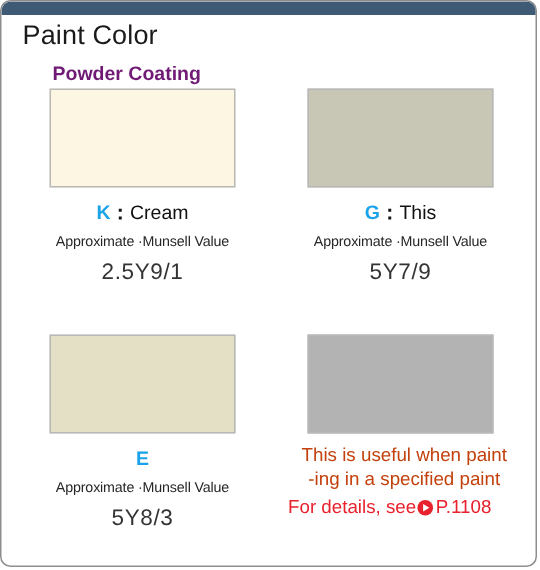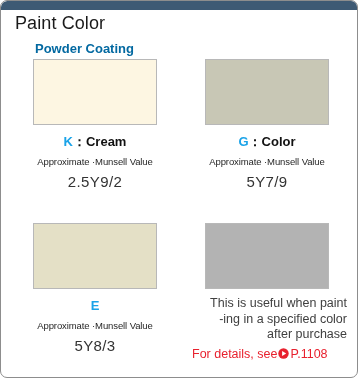--- a/index.html
+++ b/index.html
@@ -46,21 +46,21 @@
     letter-spacing: 0.1px;
     white-space: nowrap;
   }
 
   #section-label {
     position: absolute;
     left: 34px;
     top: 40px;
     font-size: 13px;
     font-weight: bold;
-    color: #0369a1;
+    color: #701a75;
     white-space: nowrap;
   }
 
   
   .cell {
     position: absolute;
     width: 160px;
     text-align: center;
   }
   #cell-0 { left: 14px;  top: 58px; }
@@ -87,21 +87,21 @@
   .code-key {
     color: #1aa3e8;
     font-weight: bold;
   }
   .code-sep {
     color: #111111;
     font-weight: bold;
   }
   .code-name {
     color: #111111;
-    font-weight: bold;
+    font-weight: normal;
   }
 
   .munsell-label {
     margin-top: 7px;
     font-size: 9.5px;
     font-weight: normal;
     color: #262626;
     white-space: nowrap;
     letter-spacing: -0.1px;
   }
@@ -110,23 +110,23 @@
     font-size: 15px;
     color: #333333;
     white-space: nowrap;
     letter-spacing: 0.4px;
   }
 
   
   .ns-note {
     margin-top: 7px;
     font-size: 12.5px;
-    color: #404040;
+    color: #c2410c;
     line-height: 15.5px;
-    text-align: right;
+    text-align: center;
     padding-left: 5px;
   }
   .ns-note div { white-space: nowrap; }
 
   .ref-line {
     margin-top: 4px;
     font-size: 12.5px;
     color: #e8212e;
     white-space: nowrap;
     text-align: left;
@@ -154,47 +154,46 @@
   <div id="page-title">Paint Color</div>
 
   <div id="section-label">Powder Coating</div>
 
   <div class="cell" id="cell-0">
     <div class="swatch" style="background:#fdf6e2"></div>
     <div class="code-line">
       <span class="code-key">K</span><span class="code-sep">：</span><span class="code-name">Cream</span>
     </div>
     <div class="munsell-label">Approximate ·Munsell Value</div>
-    <div class="munsell-value">2.5Y9/2</div>
+    <div class="munsell-value">2.5Y9/1</div>
   </div>
 
   <div class="cell" id="cell-1">
     <div class="swatch" style="background:#c8c7b5"></div>
     <div class="code-line">
-      <span class="code-key">G</span><span class="code-sep">：</span><span class="code-name">Color</span>
+      <span class="code-key">G</span><span class="code-sep">：</span><span class="code-name">This</span>
     </div>
     <div class="munsell-label">Approximate ·Munsell Value</div>
     <div class="munsell-value">5Y7/9</div>
   </div>
 
   <div class="cell" id="cell-2">
     <div class="swatch" style="background:#e4e0c6"></div>
     <div class="code-line">
       <span class="code-key">E</span>
     </div>
     <div class="munsell-label">Approximate ·Munsell Value</div>
     <div class="munsell-value">5Y8/3</div>
   </div>
 
   <div class="cell" id="cell-3">
     <div class="swatch" style="background:#b3b3b3"></div>
     <div class="ns-note">
       <div>This is useful when paint</div>
-      <div>-ing in a specified color</div>
-      <div>after purchase</div>
+      <div>-ing in a specified paint</div>
     </div>
     <div class="ref-line">
       <span>For details, see</span>
       <span class="play-icon">
         <svg width="11" height="11" viewBox="0 0 11 11" xmlns="http://www.w3.org/2000/svg">
           <circle cx="5.5" cy="5.5" r="5.2" fill="#e8212e"></circle>
           <polygon points="4.1,3.0 8.2,5.5 4.1,8.0" fill="#ffffff"></polygon>
         </svg>
       </span>
       <span>P.1108</span>

